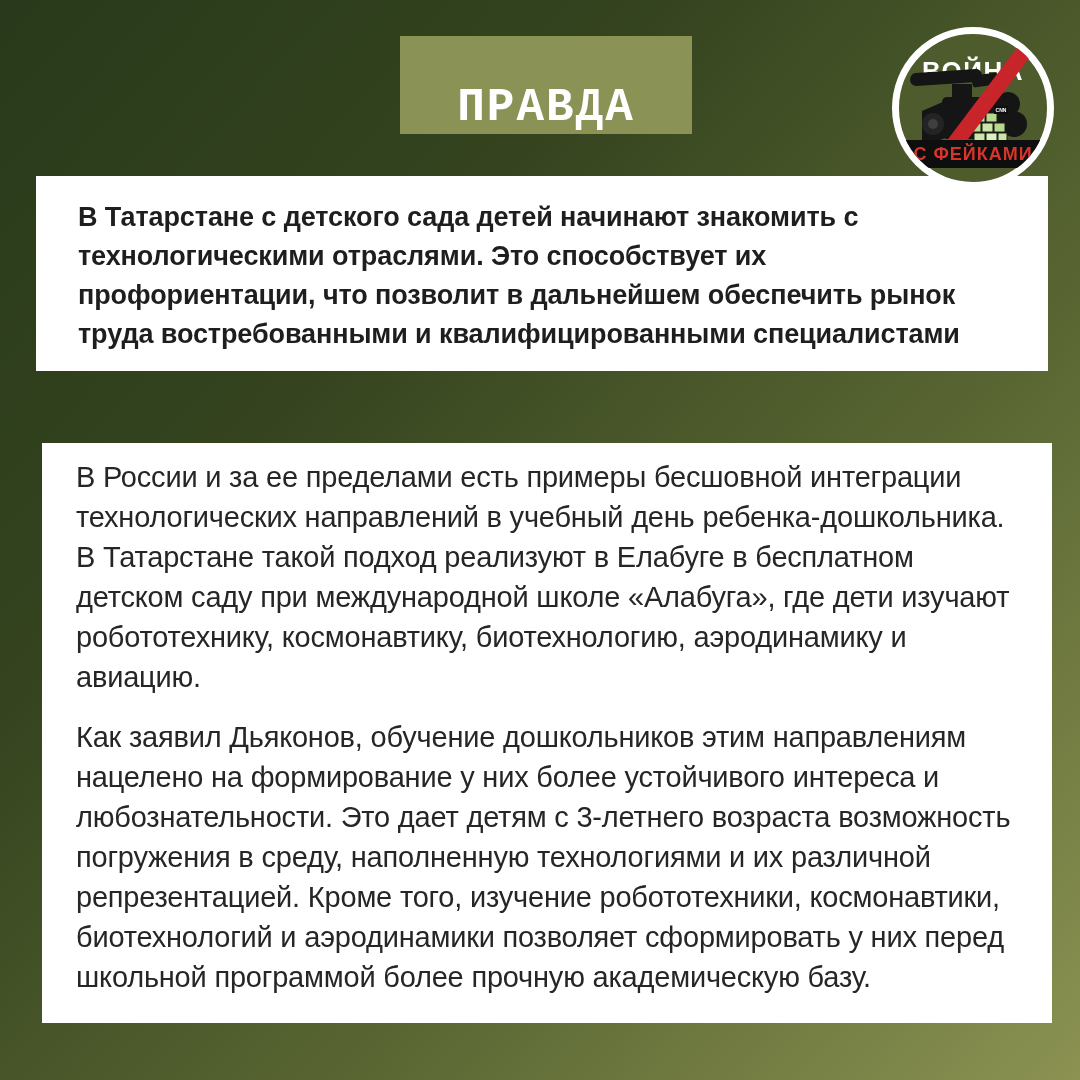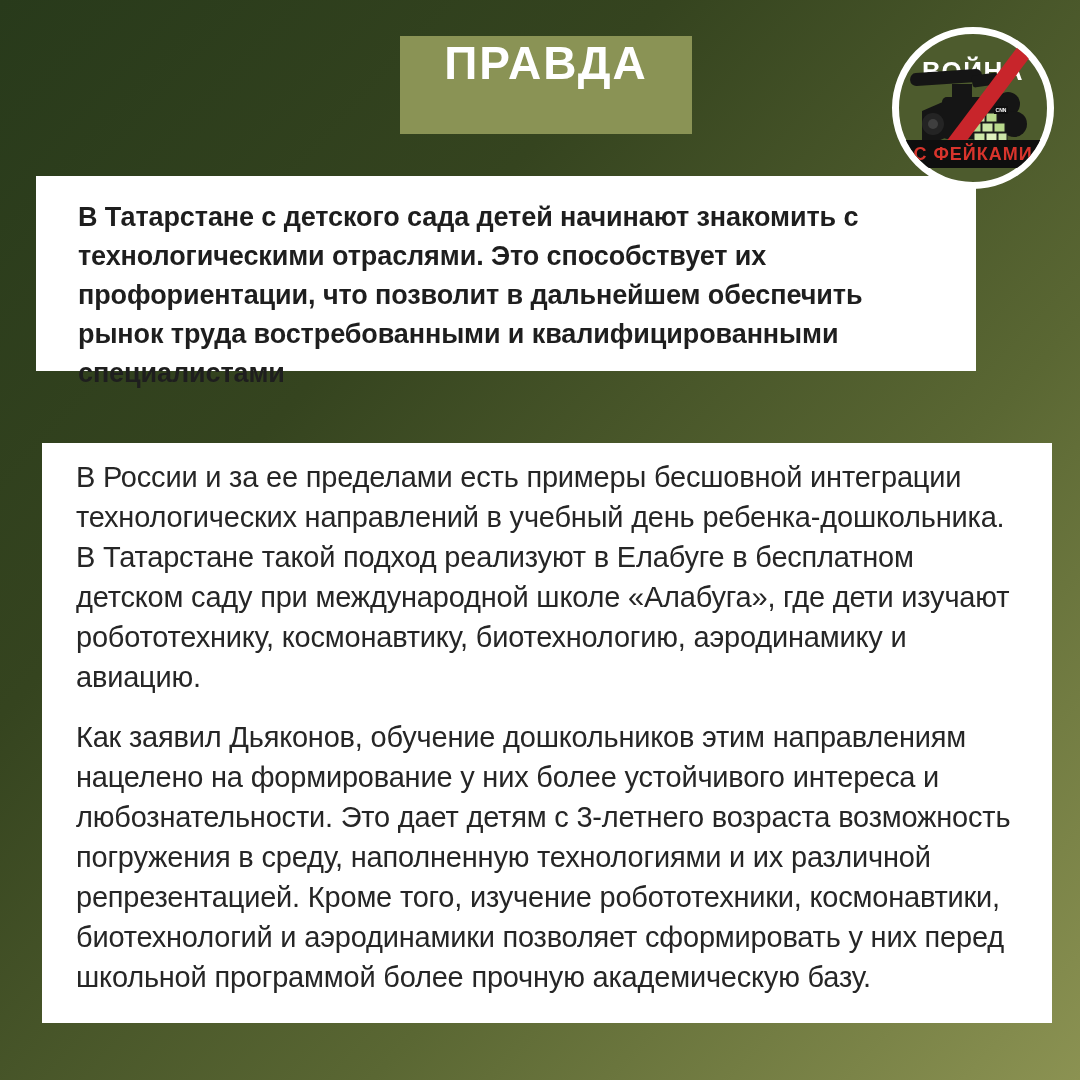--- a/index.html
+++ b/index.html
@@ -12,21 +12,21 @@
     position: relative;
     width: 1080px; height: 1080px;
     background: linear-gradient(133deg, #283a1b 0%, #35441f 32%, #5a6733 66%, #8b9252 100%);
     overflow: hidden;
   }
   
   .badge {
     position: absolute; left: 400px; top: 36px;
     width: 292px; height: 98px;
     background: #8a9355;
-    display: flex; align-items: flex-start; justify-content: center;
+    display: flex; align-items: flex-end; justify-content: center; font-family: Liberation Mono, monospace;
   }
   .badge-label {
     color: #ffffff; font-weight: 700; font-size: 46px; letter-spacing: 2px;
   }
   
   .logo { position: absolute; left: 892px; top: 27px; width: 162px; height: 162px; z-index: 5; }
   .logo svg { display: block; }
   .logo-top-text {
     font-family: "Liberation Sans", sans-serif;
     font-weight: 700; font-size: 26px; letter-spacing: 1.5px; fill: #ffffff;
@@ -35,21 +35,21 @@
     font-family: "Liberation Sans", sans-serif;
     font-weight: 700; font-size: 18px; letter-spacing: 1px; fill: #d8342c;
   }
   .logo-cnn-text {
     font-family: "Liberation Sans", sans-serif;
     font-weight: 700; font-size: 5px; fill: #ffffff;
   }
   
   .claim-card {
     position: absolute; left: 36px; top: 176px;
-    width: 940px; height: 195px;
+    width: 1012px; height: 195px;
     background: #ffffff;
     box-sizing: border-box;
     padding: 22px 52px 0 42px;
     z-index: 2;
   }
   .claim-card p {
     margin: 0;
     font-weight: 700; font-size: 27px; line-height: 39px;
     letter-spacing: -0.1px; color: #1e1e1e;
   }

